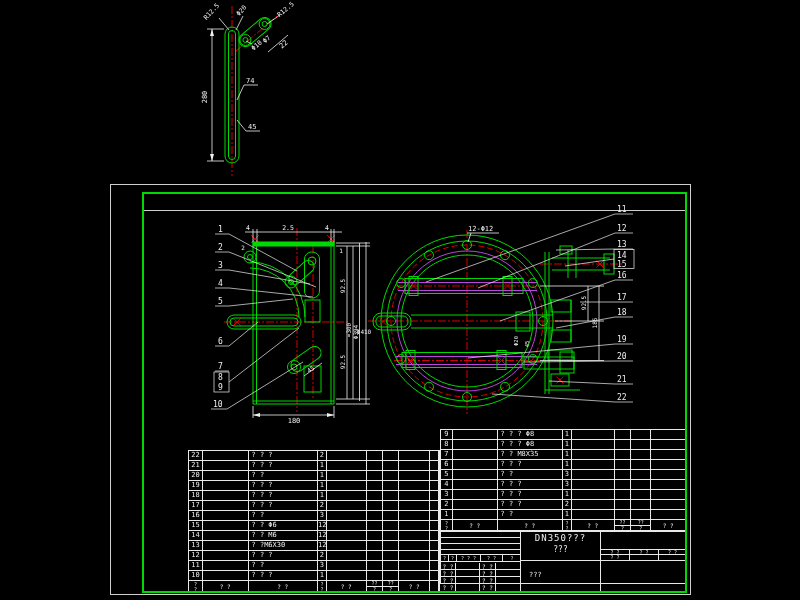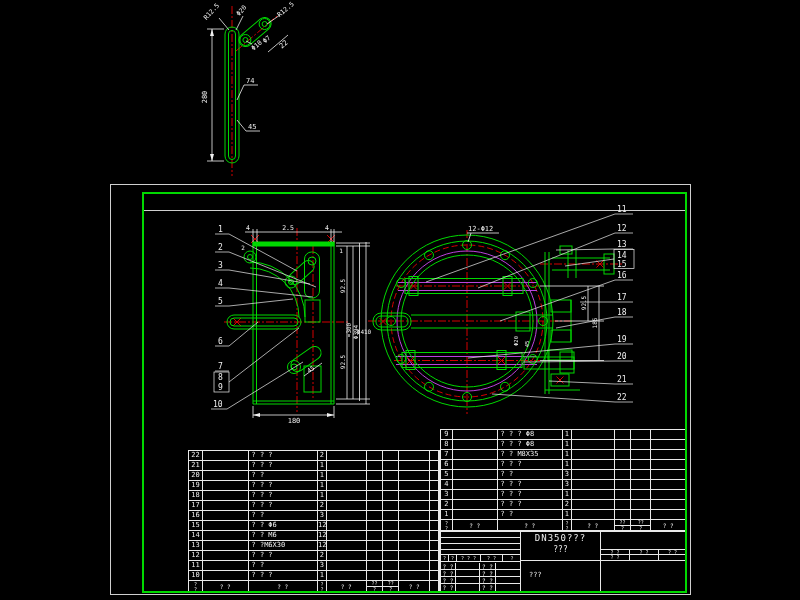--- a/index.html
+++ b/index.html
@@ -320,21 +320,21 @@
           <i>?</i>
         </span>
       <span class="c7 stack stack2">
           <i>??</i>
           <i>?</i>
         </span>
       <span class="c8">? ?</span>
     </div>
   </div>
 
-  <div class="tb" style="left:440px;top:531px;width:247px;height:61px;">
+  <div class="tb" style="left:440px;top:531px;width:247px;height:53px;">
 
     <div class="abs" style="left:0;top:0;width:80px;height:61px;border-right:1px solid #e8e8e8;">
       <div class="hl" style="top:5px"></div>
         <div class="hl" style="top:11px"></div>
         <div class="hl" style="top:17px"></div>
       <div class="abs" style="left:0;top:22px;width:80px;height:8px;border-top:1px solid #e8e8e8;border-bottom:1px solid #e8e8e8;">
         <div class="cellrow" style="font-size:5px;line-height:6px;">
           <b style="width:8px">?</b>
           <b style="width:8px">?</b>
           <b style="width:24px">? ? ?</b>

